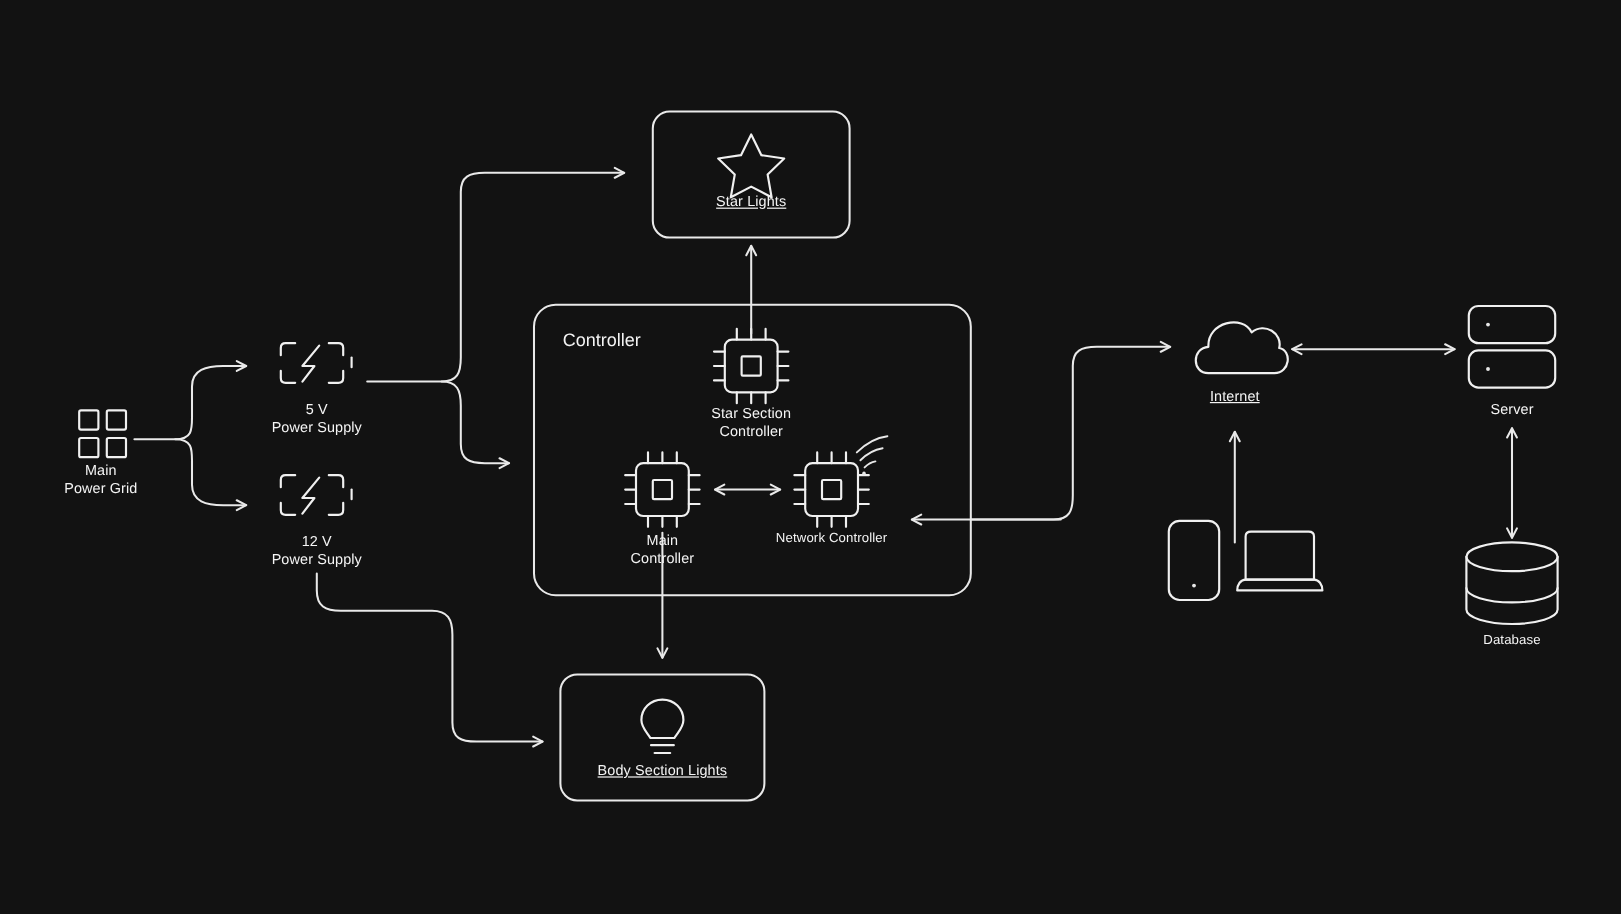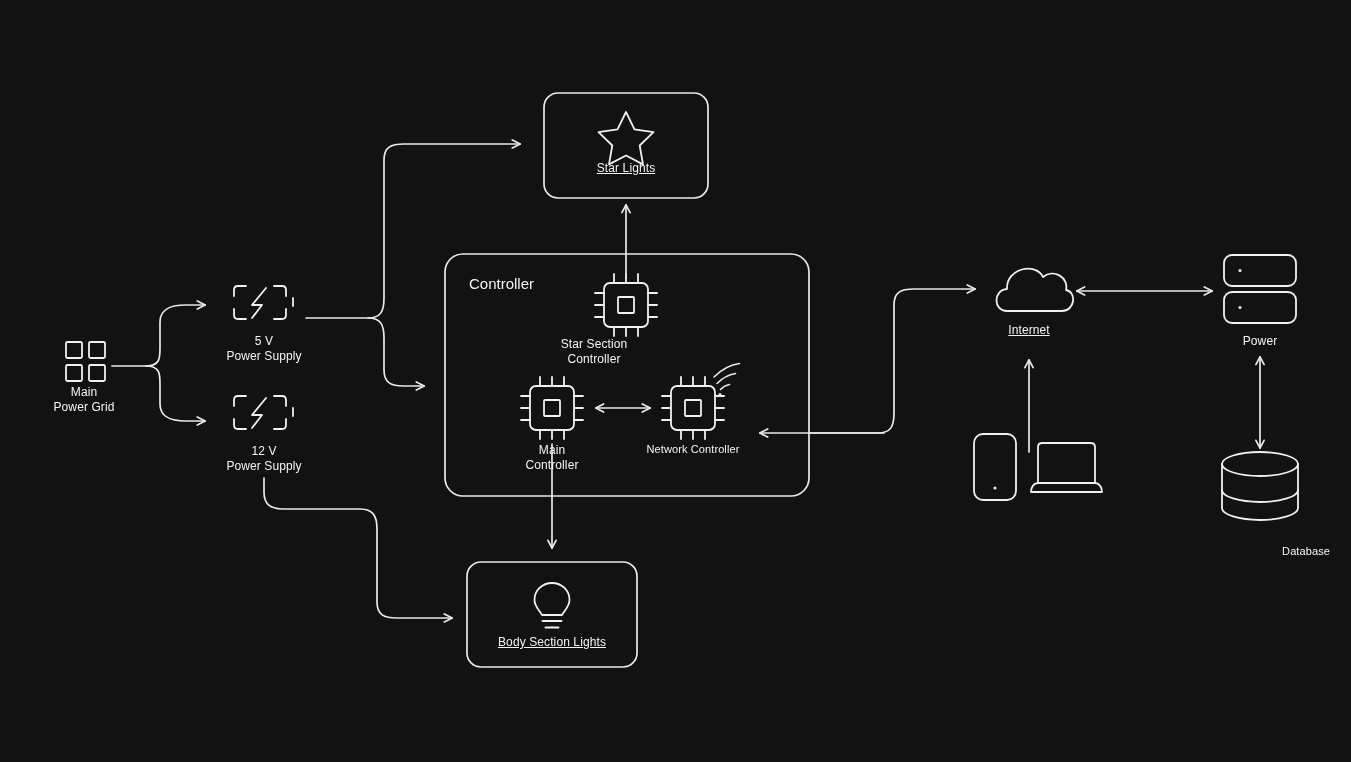--- a/index.html
+++ b/index.html
@@ -252,30 +252,30 @@
   <div class="lbl lbl-12" style="left:194px; top:334px; width:140px;">5 V
 Power Supply</div>
 
   <div class="lbl lbl-12" style="left:194px; top:444px; width:140px;">12 V
 Power Supply</div>
 
   <div class="lbl lbl-12" style="left:546px; top:161px; width:160px;text-decoration:underline;">Star Lights</div>
 
   <div class="group-title" style="left:469px; top:275px;">Controller</div>
 
-  <div class="lbl lbl-12" style="left:524px; top:337px; width:140px;text-align:center;">Star Section
+  <div class="lbl lbl-12" style="left:556px; top:337px; width:140px;text-align:center;">Star Section
 Controller</div>
 
   <div class="lbl lbl-12" style="left:482px; top:443px; width:140px;">Main
 Controller</div>
 
   <div class="lbl lbl-11" style="left:623px; top:442px; width:140px;">Network Controller</div>
 
   <div class="lbl lbl-12" style="left:472px; top:635px; width:160px;text-decoration:underline;">Body Section Lights</div>
 
   <div class="lbl lbl-12" style="left:959px; top:323px; width:140px;text-decoration:underline;">Internet</div>
 
 
-  <div class="lbl lbl-12" style="left:1190px; top:334px; width:140px;">Power</div>
-
-  <div class="lbl lbl-11" style="left:1190px; top:544px; width:140px;text-align:right;">Database</div>
+  <div class="lbl lbl-12" style="left:1190px; top:334px; width:140px;">Server</div>
+
+  <div class="lbl lbl-11" style="left:1190px; top:527px; width:140px;">Database</div>
 
 </div>
 
 </body></html>

